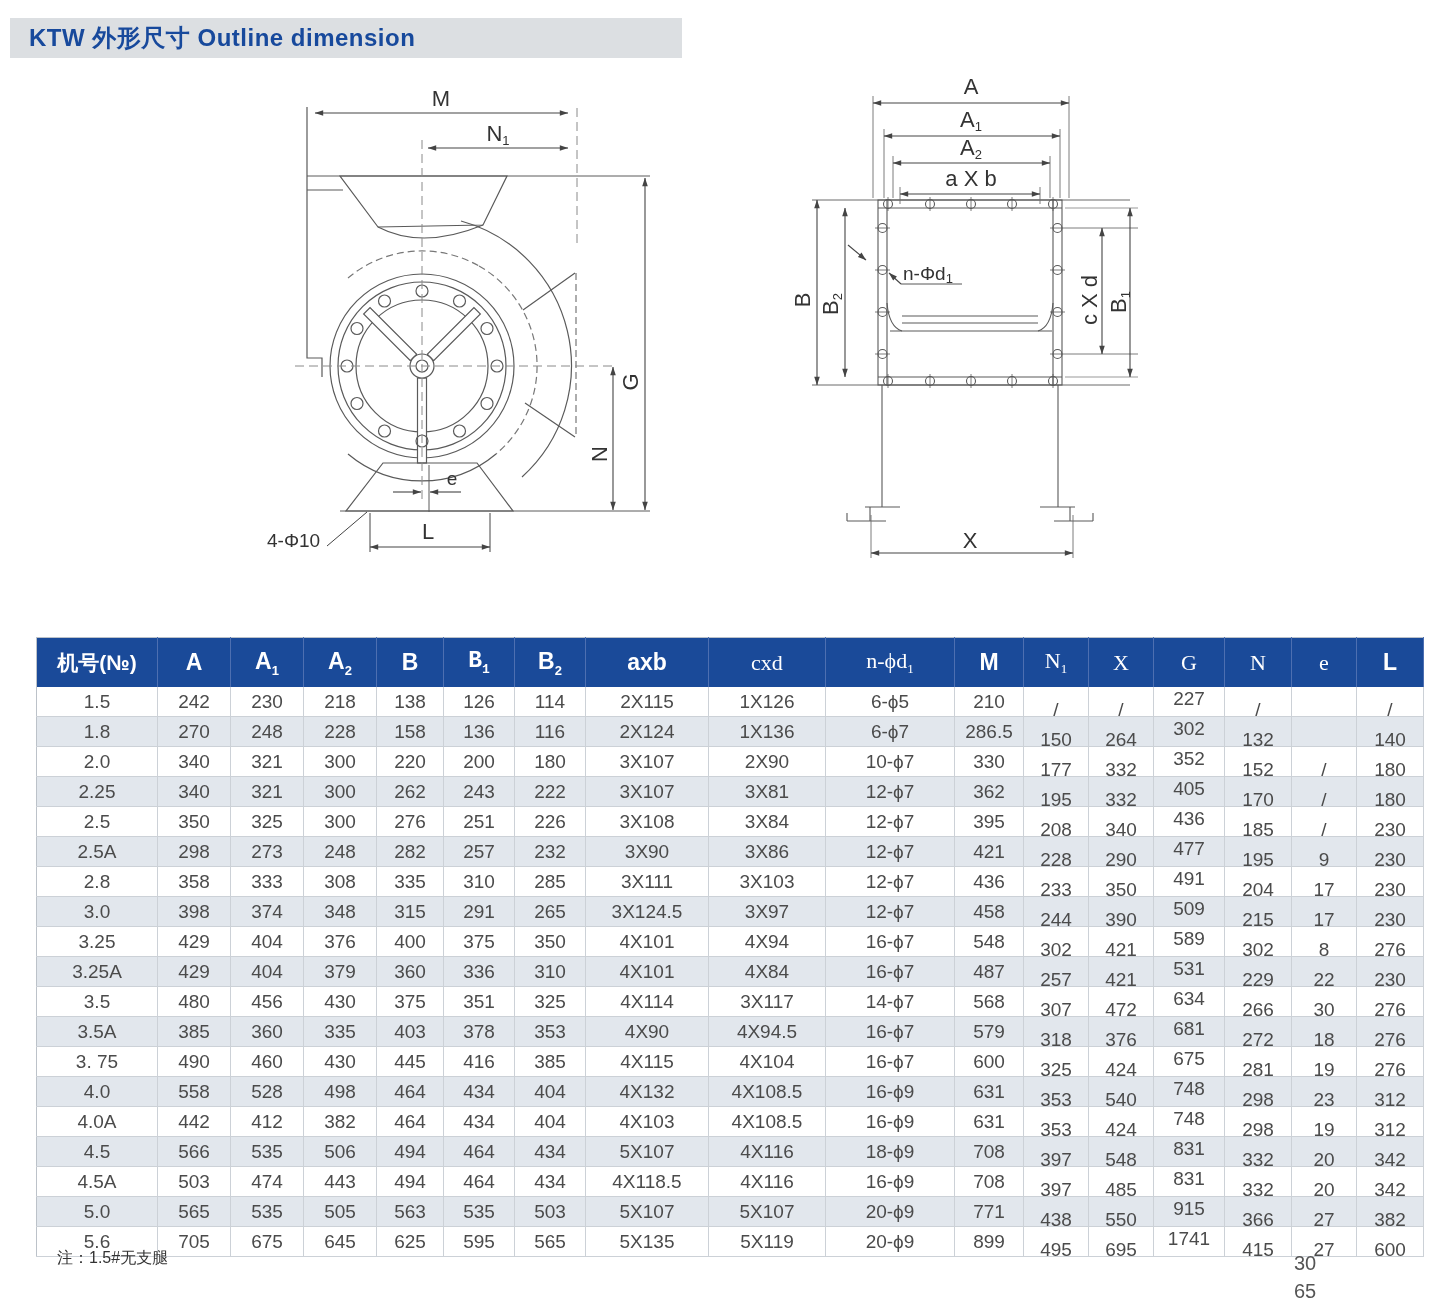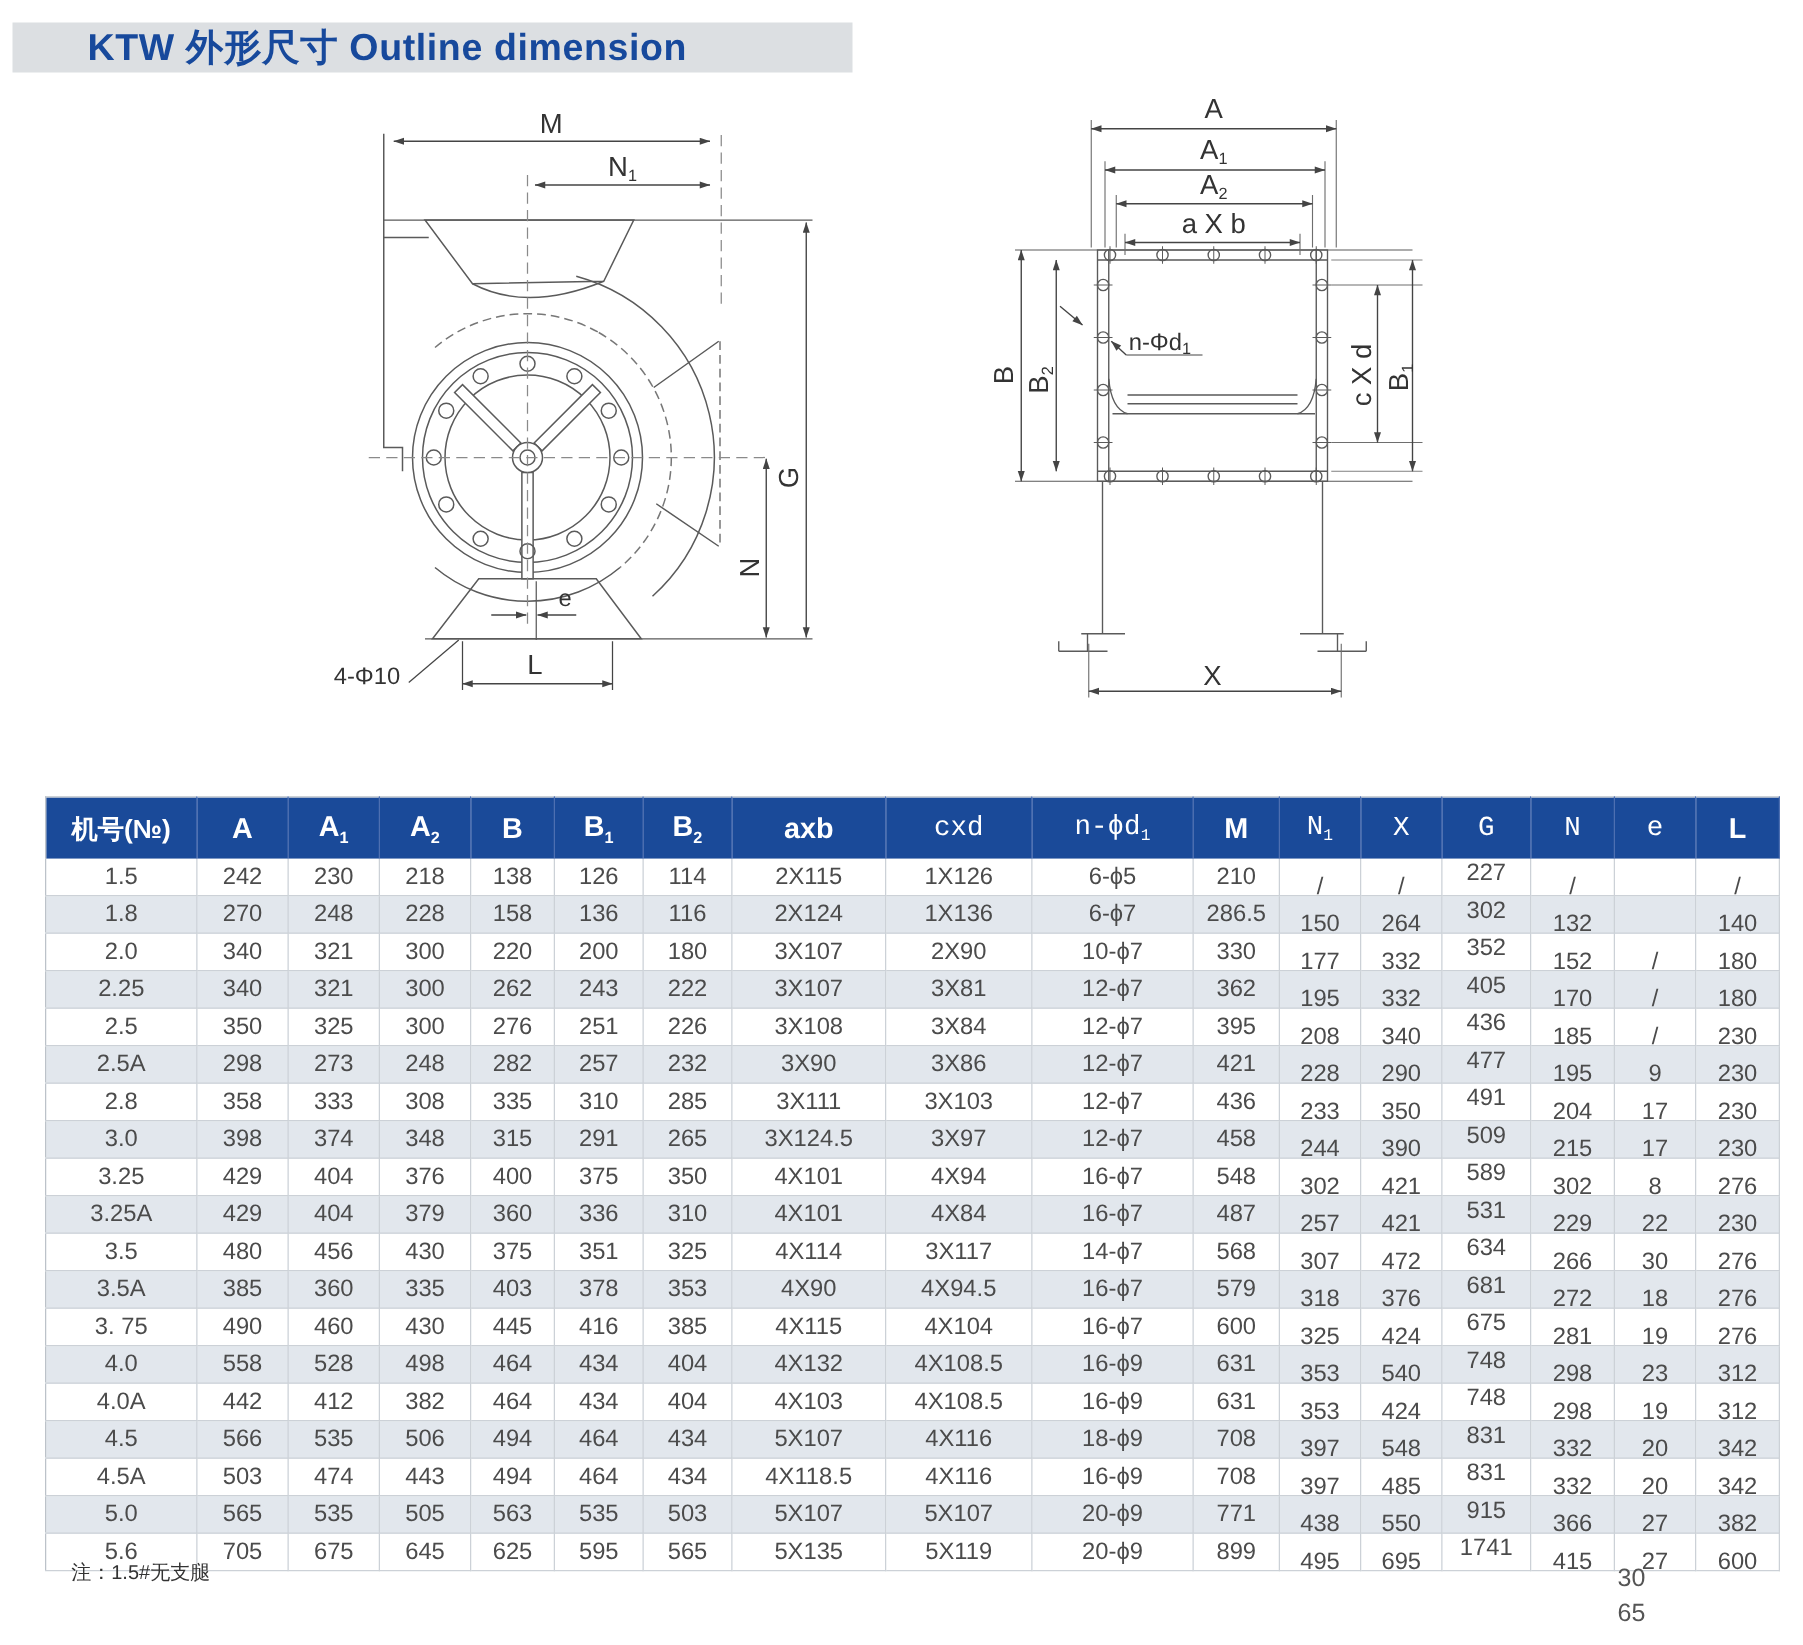--- a/index.html
+++ b/index.html
@@ -7,21 +7,21 @@
     position:relative;width:1442px;height:1316px;
     font-family:"Liberation Sans","DejaVu Sans",sans-serif;
     color:#4b4b4b;overflow:hidden;
   }
   
   .title-bar{
     position:absolute;left:10px;top:18px;width:672px;height:40px;
     background:#dcdfe2;display:flex;align-items:center;
   }
   .title-bar .title-text{
-    padding-left:60px;font-size:30px;font-weight:bold;color:#17499c;
+    padding-left:19px;font-size:24px;font-weight:bold;color:#17499c;
     letter-spacing:.5px;white-space:nowrap;
   }
   
   .diagram{position:absolute;}
   #diagram-left{left:255px;top:80px;}
   #diagram-right{left:790px;top:60px;}
   svg text{font-family:"Liberation Sans","DejaVu Sans",sans-serif;fill:#333;}
   .lbl{font-size:22px;}
   .lbl-s{font-size:19px;}
   .sub-t{font-size:13px;}
@@ -31,21 +31,21 @@
     border-collapse:collapse;table-layout:fixed;width:1370px;
     border:1px solid #bcc2c9;
   }
   table.dim th{
     background:#1a4a99;color:#fff;height:49px;padding:0;text-align:center;
     vertical-align:middle;border-right:1px solid #4d6fb1;
     font-size:23px;font-weight:bold;
   }
   table.dim th.first{font-size:21px;text-align:center;}
   table.dim th.serif{
-    font-family:Liberation Mono, monospace;
+    font-family:Liberation Serif, serif;
     font-weight:normal;font-size:22px;
   }
   table.dim th sub{font-size:13px;}
   table.dim td{
     height:29px;padding:0;text-align:center;vertical-align:middle;
     font-size:19px;color:#4b4b4b;
     border-right:1px solid #ccd1d7;border-bottom:1px solid #ccd1d7;
     overflow:visible;white-space:nowrap;
   }
   table.dim tr:nth-child(odd) td{background:#ffffff;}
@@ -238,21 +238,21 @@
 
 <div class="dim-table-wrap">
   <table class="dim">
     <thead>
         <tr id="thead-row">
           <th class="first " style="width: 120px;"><span>机号(№)</span></th>
           <th class="" style="width: 72px;"><span>A</span></th>
           <th class="" style="width: 72px;"><span>A</span><sub>1</sub></th>
           <th class="" style="width: 72px;"><span>A</span><sub>2</sub></th>
           <th class="" style="width: 66px;"><span>B</span></th>
-          <th class="" style="width: 70px;"><span>B</span><sub>1</sub></th>
+          <th class="" style="width: 70px; font-family: Liberation Mono, monospace;"><span>B</span><sub>1</sub></th>
           <th class="" style="width: 70px; margin-left: 12px;"><span>B</span><sub>2</sub></th>
           <th class="" style="width: 122px;"><span>axb</span></th>
           <th class="serif" style="width: 116px;"><span>cxd</span></th>
           <th class="serif" style="width: 128px;"><span>n-ϕd</span><sub>1</sub></th>
           <th class="" style="width: 68px;"><span>M</span></th>
           <th class="serif" style="width: 64px;"><span>N</span><sub>1</sub></th>
           <th class="serif" style="width: 64px;"><span>X</span></th>
           <th class="serif" style="width: 70px;"><span>G</span></th>
           <th class="serif" style="width: 66px;"><span>N</span></th>
           <th class="serif" style="width: 64px;"><span>e</span></th>

